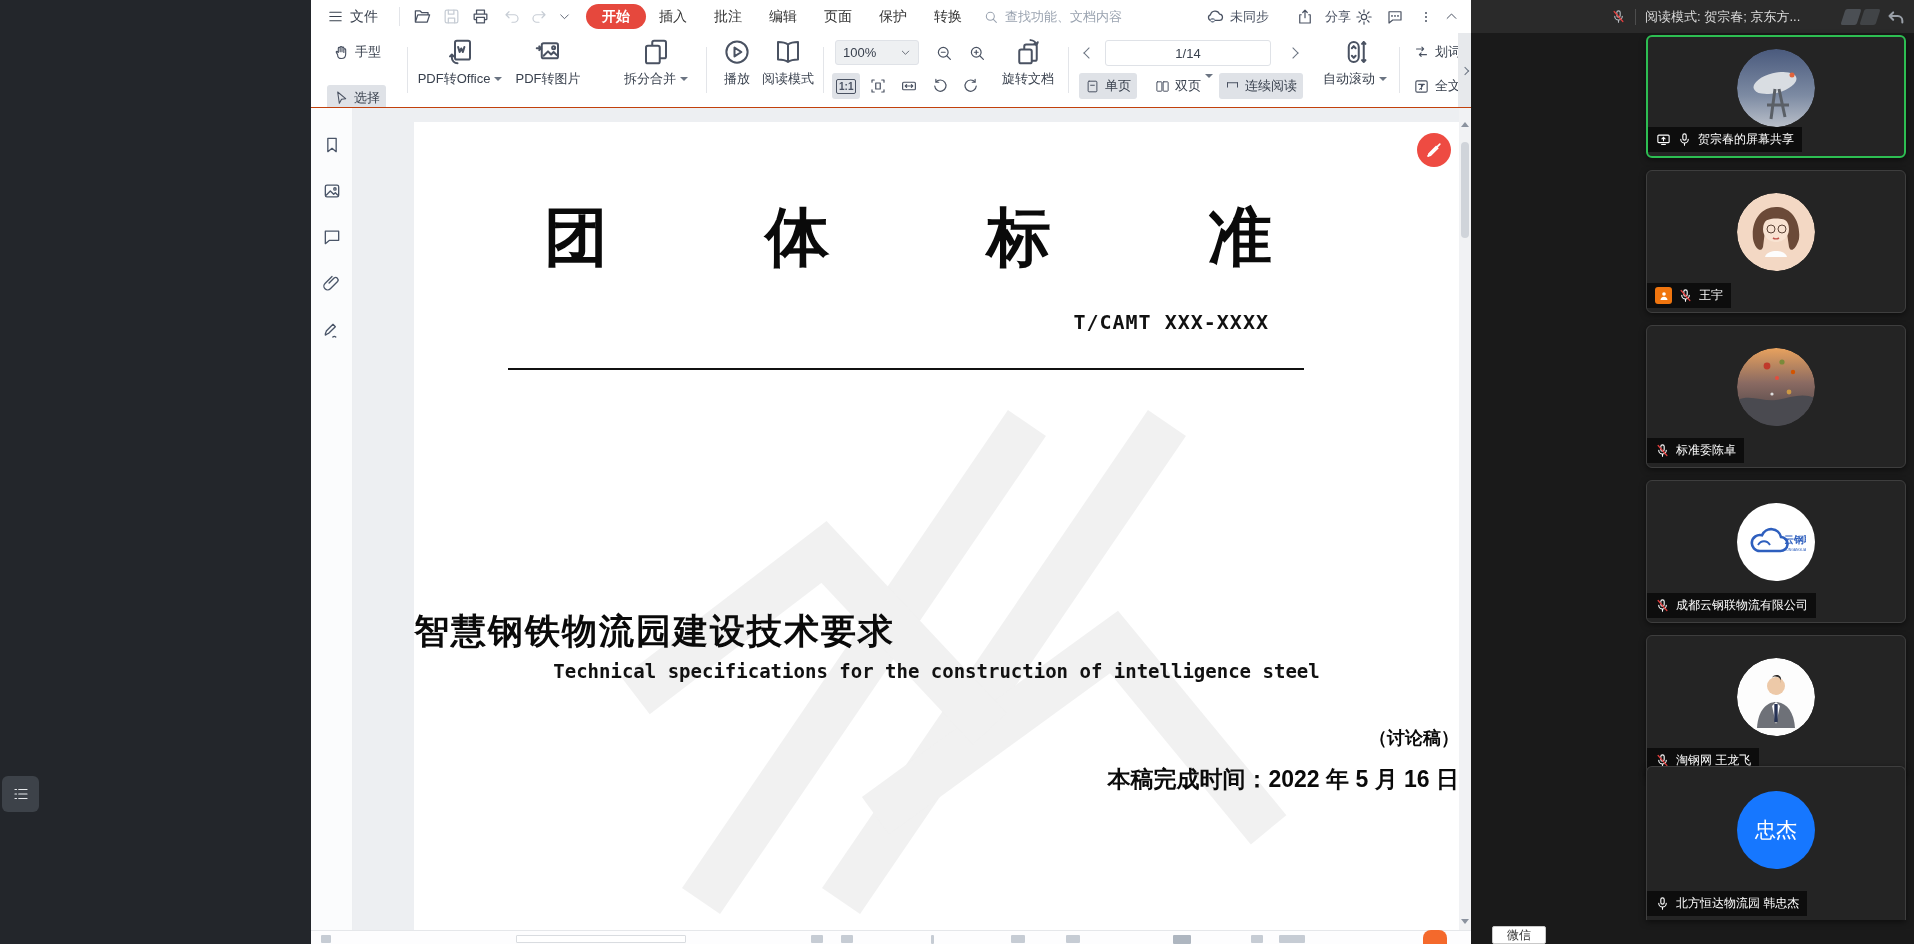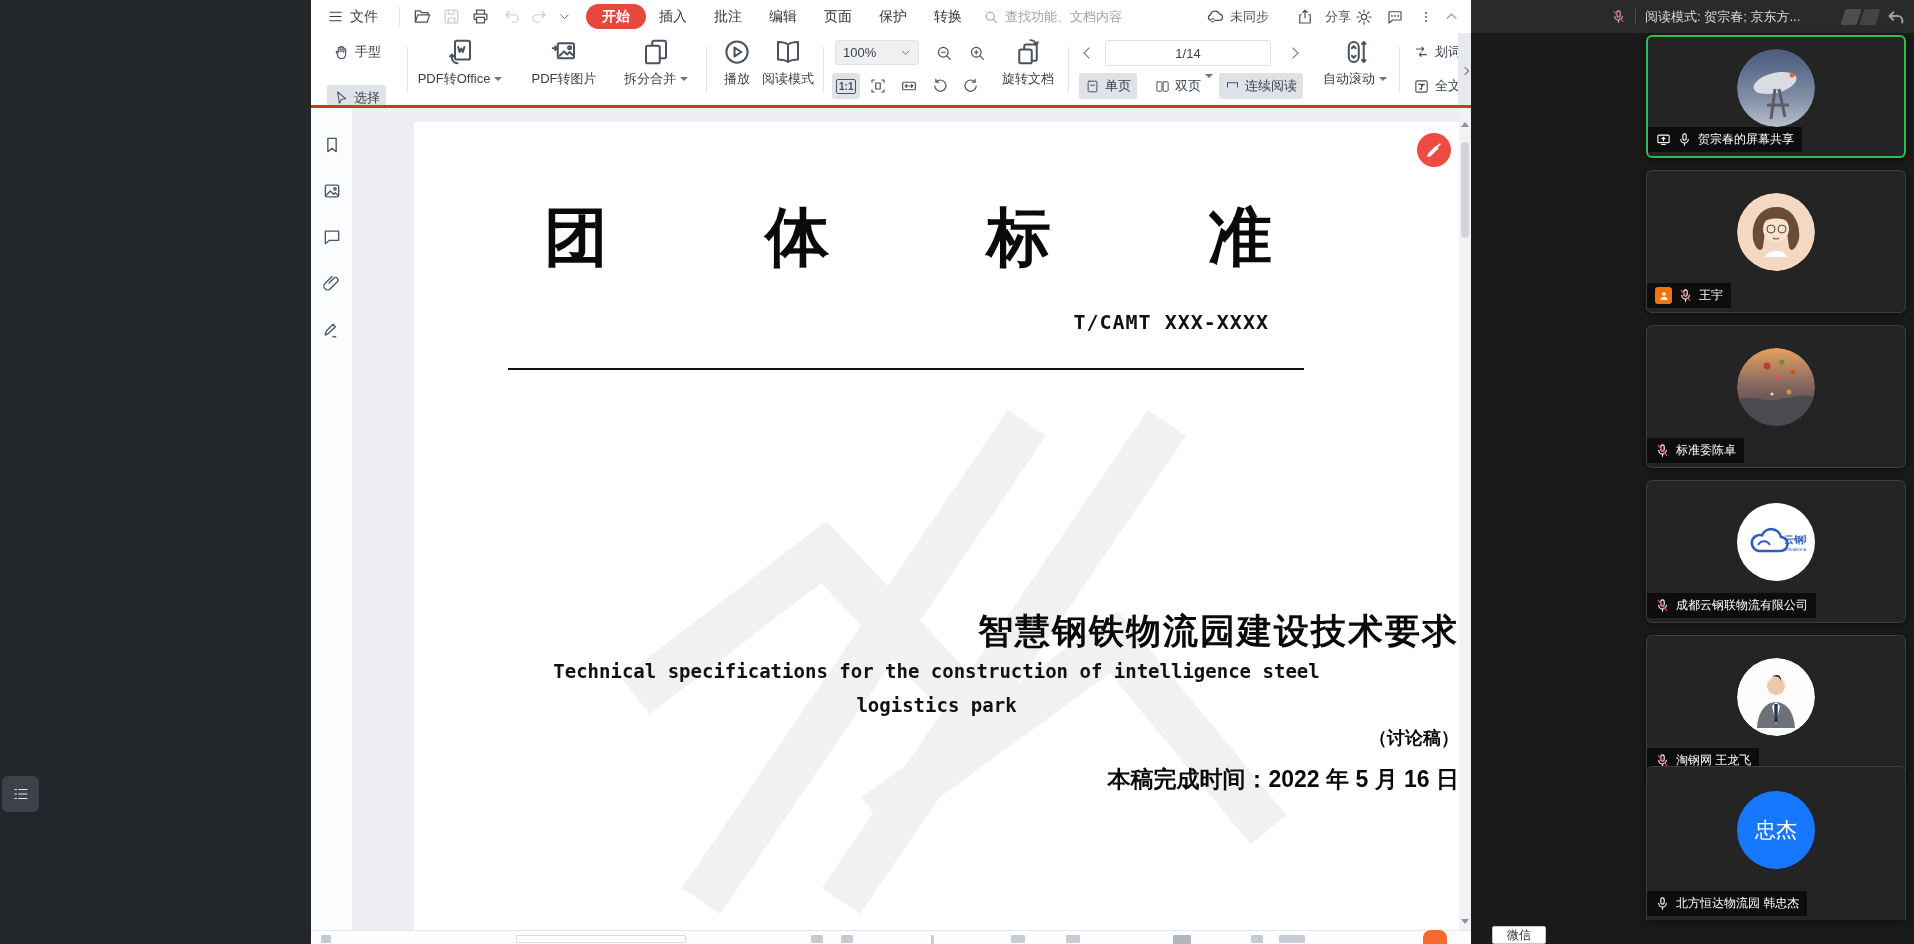--- a/index.html
+++ b/index.html
@@ -11,42 +11,42 @@
 .pdfwin{position:absolute;left:311px;top:0;width:1160px;height:944px;background:#fff}
 .menubar{position:relative;height:33px;background:#fff}
 .mb-item{position:absolute;top:0;height:33px;display:flex;align-items:center;color:#39414e;font-size:14px;gap:6px}
 .vdiv{position:absolute;top:7px;width:1px;height:19px;background:#e3e5e9}
 .tab{position:absolute;top:4px;height:25px;line-height:25px;font-size:14px;color:#333;text-align:center}
 .tab.active{background:#e6483d;color:#fff;border-radius:13px;font-weight:bold}
 .search{position:absolute;left:672px;top:5px;width:250px;height:24px;display:flex;align-items:center;gap:6px;color:#9aa3b0;font-size:13px}
 .mbic{color:#4a5262}
 .mbic.dis{color:#c7cdd5}
 
-.ribbon{position:relative;height:75px;background:#fff;border-bottom:3px solid #c2410c;overflow:hidden}
+.ribbon{position:relative;height:75px;background:#fff;border-bottom:1px solid #c2410c;overflow:hidden}
 .rb-lbl{font-size:13px;color:#39414e;white-space:nowrap}
 .smallbtn{position:absolute;height:26px;display:flex;align-items:center;gap:5px;color:#4a5262;padding:0 6px;border-radius:3px}
 .smallbtn.sel{background:#dfe2e7}
 .bigbtn{position:absolute;top:4px;display:flex;flex-direction:column;align-items:center;color:#4a5262}
 .bigbtn .rb-lbl{margin-top:3px;display:flex;align-items:center}
 .caret{width:0;height:0;border-left:4px solid transparent;border-right:4px solid transparent;border-top:4px solid #6b7482;margin-left:4px}
 .zoombox{position:absolute;left:524px;top:7px;width:84px;height:25px;background:#eef0f2;border:1px solid #dfe2e7;border-radius:3px;display:flex;align-items:center;justify-content:space-between;padding:0 7px;font-size:13px;color:#39414e}
 .pagebox{position:absolute;left:794px;top:7px;width:166px;height:26px;border:1px solid #dfe2e7;border-radius:3px;font-size:13px;color:#39414e;display:flex;align-items:center;justify-content:center;background:#fff}
 .chev{width:8px;height:8px;border-left:1.6px solid #6b7482;border-bottom:1.6px solid #6b7482;display:inline-block}
 .chev.l{transform:rotate(45deg)}.chev.r{transform:rotate(225deg)}
 .onebox{font-size:10px;color:#4a5262;border:1.4px solid #4a5262;border-radius:2px;padding:1px 2px;font-weight:bold}
 .collapse-strip{position:absolute;right:0;top:0;width:13px;height:75px;background:#e7e9ec;display:flex;align-items:center;justify-content:center;color:#7c8493}
 
 .content{position:absolute;top:108px;left:0;width:1160px;height:822px;background:#edeff2;overflow:hidden}
 .rail{position:absolute;left:0;top:0;width:42px;height:822px;background:#fbfcfd;border-right:1px solid #eceef1}
 .rail-ic{position:absolute;left:11px;color:#4a5568}
 .page{position:absolute;left:103px;top:14px;width:1045px;height:808px;background:#fff;overflow:hidden}
 .hdr-row{position:absolute;left:130px;top:72px;width:728px;display:flex;justify-content:space-between;font-size:64px;font-weight:900;color:#0a0a0a;font-family:"DejaVu Sans",sans-serif}
 .std-code{position:absolute;right:190px;top:188px;font-size:20px;font-weight:bold;color:#111;font-family:"DejaVu Sans Mono",monospace;letter-spacing:1px}
 .hr{position:absolute;left:94px;top:246px;width:796px;border-top:2.4px solid #111}
-.doc-title{position:absolute;left:0;top:486px;width:100%;text-align:right;font-size:35px;font-weight:800;color:#0a0a0a;letter-spacing:2px}
+.doc-title{position:absolute;left:0;top:486px;width:100%;text-align:left;font-size:35px;font-weight:800;color:#0a0a0a;letter-spacing:2px}
 .doc-en{position:absolute;left:0;width:100%;text-align:center;font-size:19px;font-weight:bold;color:#111;font-family:"DejaVu Sans Mono",monospace}
 .doc-sub{position:absolute;left:0;width:100%;text-align:right;color:#0a0a0a}
 .wm{position:absolute;left:180px;top:260px;width:700px;height:540px;opacity:.08;pointer-events:none}
 .float-badge{position:absolute;left:1106px;top:25px;width:34px;height:34px;border-radius:50%;background:#ee4b42;box-shadow:0 0 0 3px #fff;display:flex;align-items:center;justify-content:center;color:#fff}
 .vscroll{position:absolute;right:0;top:0;width:12px;height:822px;background:#f1f2f4}
 .vthumb{position:absolute;left:2px;top:34px;width:8px;height:96px;border-radius:4px;background:#d0d4da}
 .varr{position:absolute;left:2px;width:0;height:0;border-left:4px solid transparent;border-right:4px solid transparent}
 
 .statusbar{position:absolute;left:0;bottom:0;width:1160px;height:14px;background:#fdfdfe;border-top:1px solid #e5e7ea;overflow:hidden}
 .sb-dec{position:absolute;top:4px;background:#c6ccd4;border-radius:1px}
@@ -191,21 +191,21 @@
         <svg class="ic" width="30" height="30" viewBox="0 0 24 24">
             <rect x="8" y="3" width="12" height="15" rx="1.5"></rect>
             <path d="m10.5 8 1.2 4 1.3-2.8L14.3 12l1.2-4"></path>
             <path d="M10 21a4.5 4.5 0 0 1-4.5-4.5V14m0 0L4 15.5M5.5 14 7 15.5"></path>
           </svg>
         <span class="rb-lbl">
             <span>PDF转Office</span>
             <span class="caret"></span>
           </span>
       </div>
-      <div class="bigbtn" style="left:208px;width:90px">
+      <div class="bigbtn" style="left:192px;width:90px">
         <svg class="ic" width="30" height="30" viewBox="0 0 24 24">
             <rect x="7" y="5" width="13" height="12" rx="1.5"></rect>
             <circle cx="16.5" cy="8.5" r="1.2"></circle>
             <path d="m8.5 15 3.5-3.5 2.5 2.5 2-2 2.5 2.5M3 9h3.5M5 7.5 6.5 9 5 10.5"></path>
           </svg>
         <span class="rb-lbl">PDF转图片</span>
       </div>
       <div class="bigbtn" style="left:303px;width:84px">
         <svg class="ic" width="30" height="30" viewBox="0 0 24 24">
             <rect x="9" y="3" width="11" height="14" rx="1.5"></rect>
@@ -383,21 +383,20 @@
           <span>团</span>
           <span>体</span>
           <span>标</span>
           <span>准</span>
         </div>
         <div class="std-code">T/CAMT XXX-XXXX</div>
         <div class="hr"></div>
 
         <div class="doc-title">智慧钢铁物流园建设技术要求</div>
         <div class="doc-en" style="top:538px">Technical specifications for the construction of intelligence steel</div>
-        <div class="doc-en" style="top:572px">logistics park</div>
         <div class="doc-sub" style="top:604px;font-size:18px;font-weight:bold">（讨论稿）</div>
         <div class="doc-sub" style="top:642px;font-size:23px;font-weight:bold">本稿完成时间：2022 年 5 月 16 日</div>
       </div>
 
       <div class="float-badge">
         <svg width="20" height="20" viewBox="0 0 24 24">
             <g fill="none" stroke="#fff" stroke-width="2" stroke-linecap="round">
               <path d="M6 16.5 14.5 8l1.8 1.8L7.8 18.3 5.5 19z"></path>
               <path d="M19 5 5 19"></path>
             </g>

